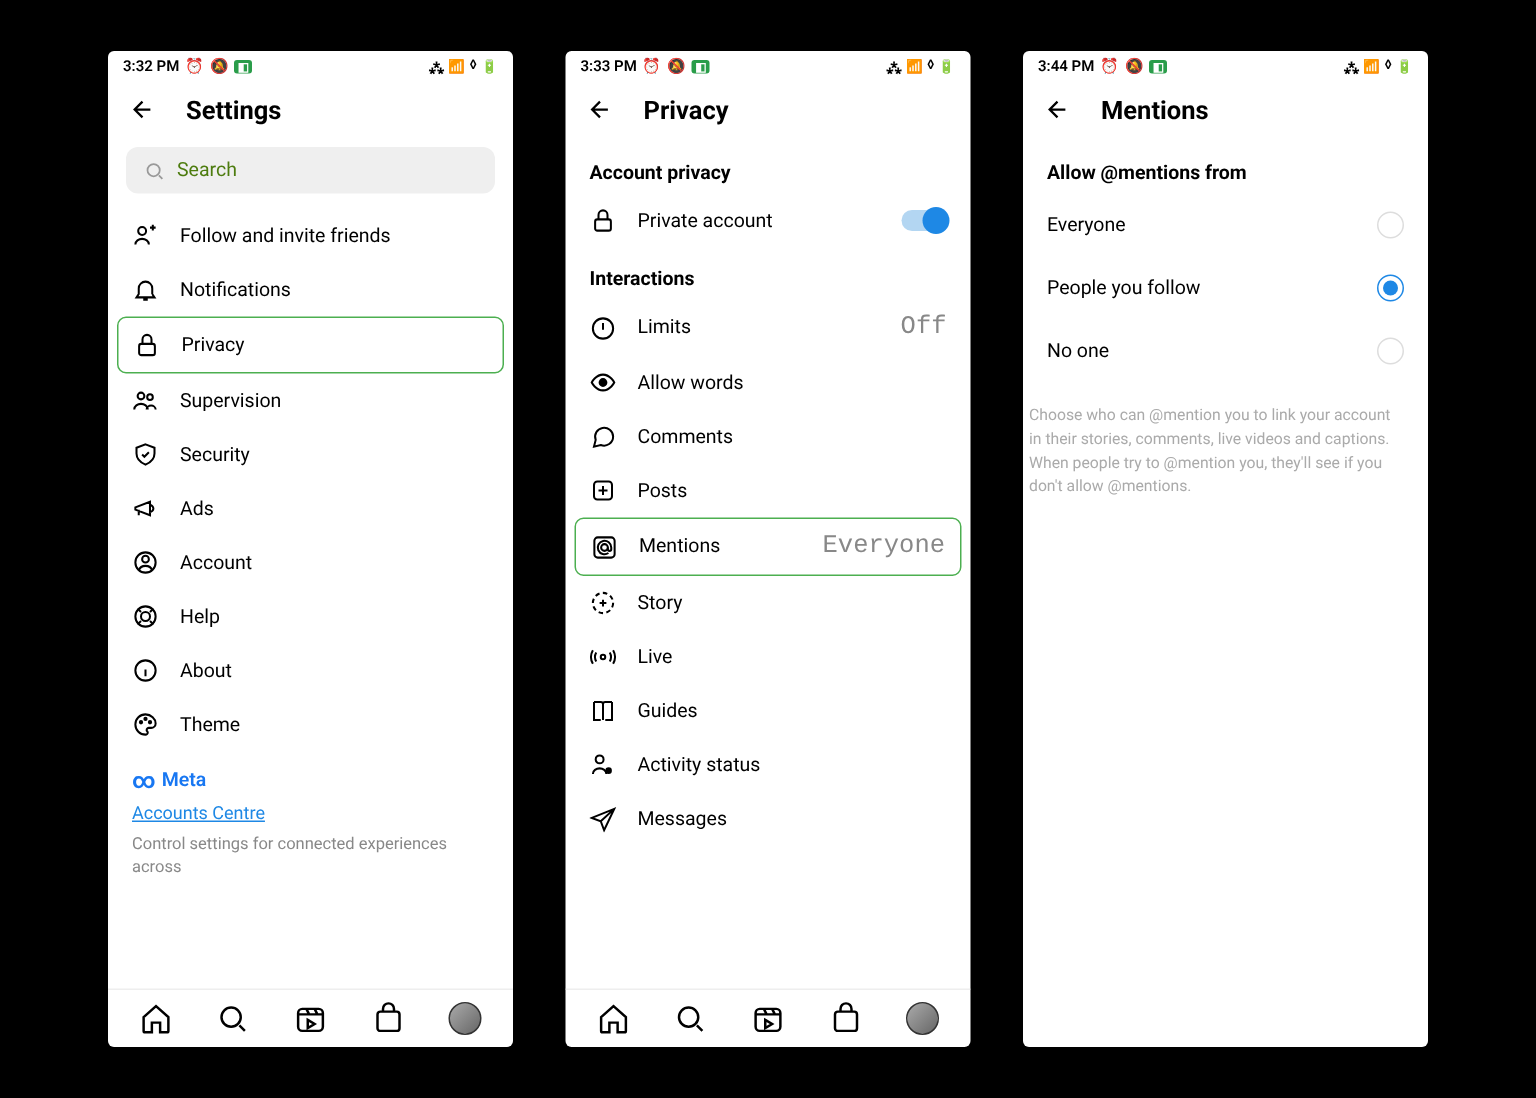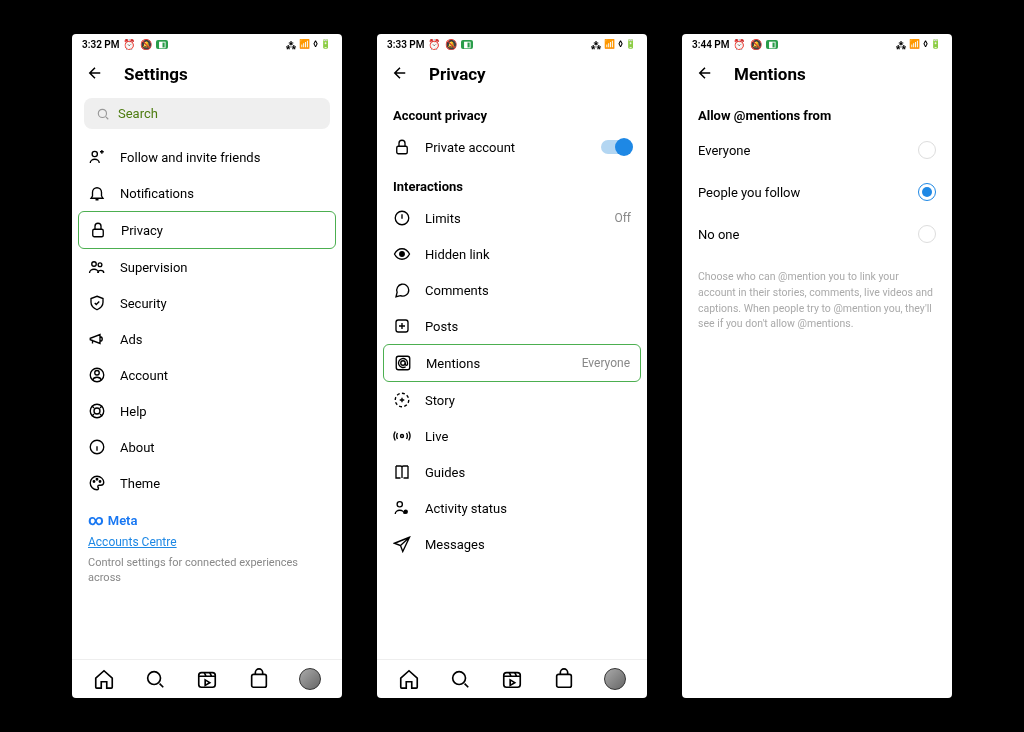--- a/index.html
+++ b/index.html
@@ -80,21 +80,21 @@
   }
   .list-item .icon-slot {
     width: 18px;
     height: 18px;
     display: flex;
     align-items: center;
     justify-content: center;
     flex-shrink: 0;
   }
   .list-item .label { flex: 1; }
-  .list-item .trail { color: #888; font-size: 12px; }
+  .list-item .trail { color: #888; font-size: 17px; font-family: Liberation Mono, monospace; }
   .highlighted {
     border: 1.5px solid #4caf50;
     border-radius: 6px;
     margin: 0 6px;
     padding: 9px 10px;
   }
   .section-heading {
     font-size: 13px;
     font-weight: 700;
     padding: 14px 16px 6px 16px;
@@ -157,21 +157,21 @@
     padding: 6px 0;
     cursor: pointer;
     text-decoration: underline;
   }
   .meta-desc {
     color: #888;
     font-size: 11px;
     line-height: 1.4;
   }
   .help-text {
-    padding: 14px 16px 0 16px;
+    padding: 14px 16px 0 4px;
     color: #aaa;
     font-size: 10.5px;
     line-height: 1.5;
   }
   .bottom-nav {
     display: flex;
     justify-content: space-around;
     align-items: center;
     padding: 8px 6px;
     border-top: 1px solid #eee;
@@ -414,21 +414,21 @@
       <span class="label">Limits</span>
       <span class="trail">Off</span>
     </div>
     <div class="list-item">
       <span class="icon-slot">
           <svg width="18" height="18" viewBox="0 0 24 24" fill="none" stroke="#000" stroke-width="1.8">
             <path d="M2 12s3.5-7 10-7 10 7 10 7-3.5 7-10 7-10-7-10-7z"></path>
             <circle cx="12" cy="12" r="3" fill="#000"></circle>
           </svg>
         </span>
-      <span class="label">Hidden link</span>
+      <span class="label">Allow words</span>
     </div>
     <div class="list-item">
       <span class="icon-slot">
           <svg width="18" height="18" viewBox="0 0 24 24" fill="none" stroke="#000" stroke-width="1.8">
             <path d="M21 12a8 8 0 01-11 7.5L4 21l1.5-6A8 8 0 1121 12z"></path>
           </svg>
         </span>
       <span class="label">Comments</span>
     </div>
     <div class="list-item">

